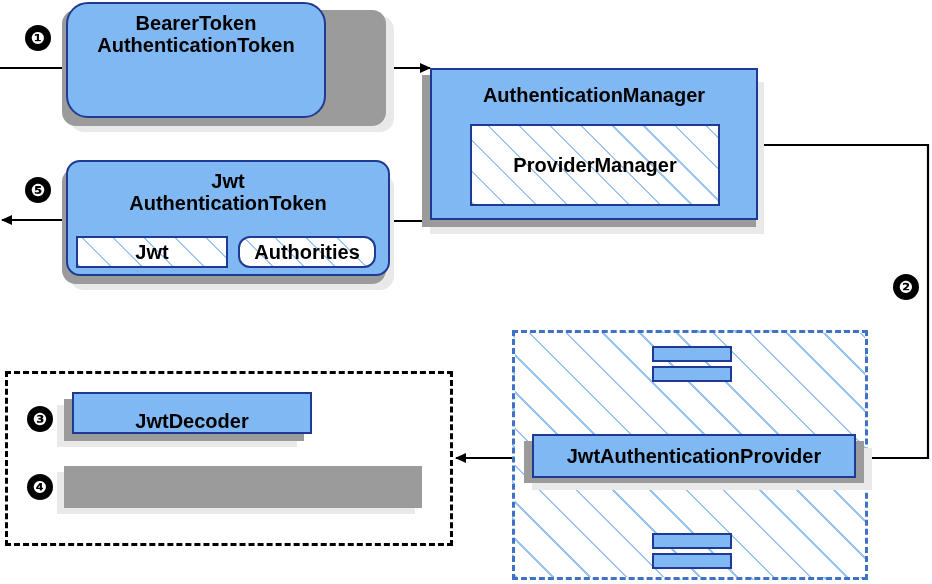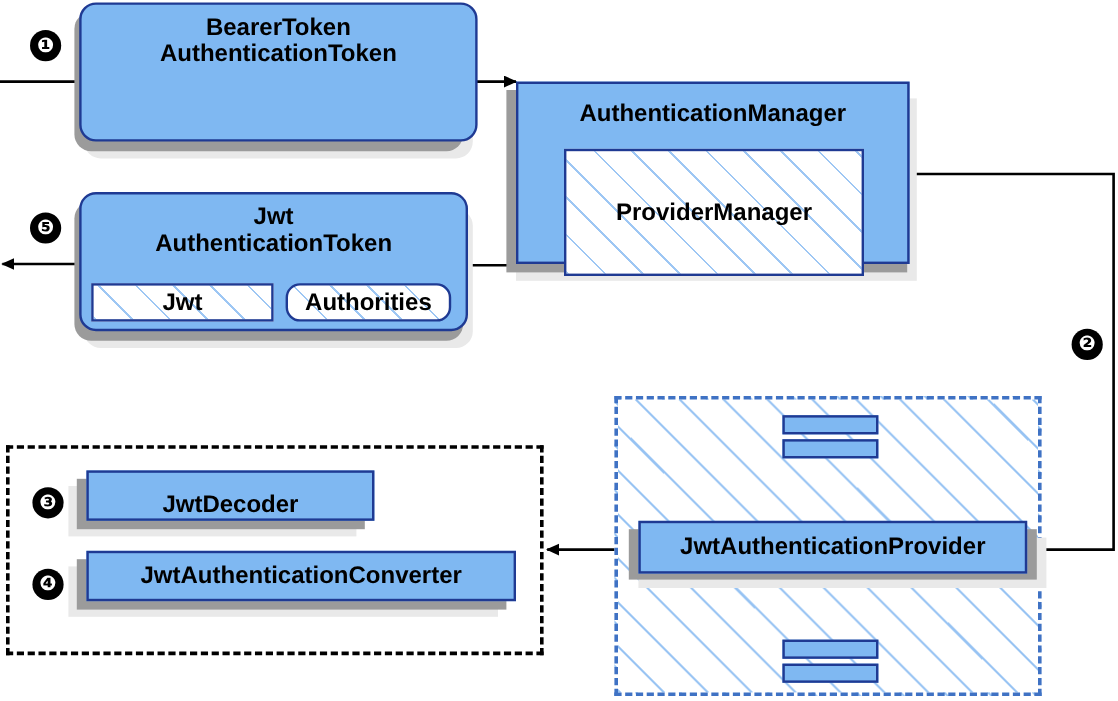--- a/index.html
+++ b/index.html
@@ -186,25 +186,25 @@
   <div class="shadow-dark" style="left:524px; top:441px; width:340px; height:42px;"></div>
   <div class="node" style="left:532px; top:434px; width:324px; height:44px; justify-content:center;">
     <div class="node-title" style="font-size:20px;">JwtAuthenticationProvider</div>
   </div>
 
   <div class="shadow-light" style="left:430px; top:82px; width:334px; height:152px;"></div>
   <div class="shadow-dark" style="left:422px; top:75px; width:334px; height:152px;"></div>
   <div class="node" style="left:430px; top:68px; width:328px; height:152px; padding-top:14px;">
     <div class="node-title" style="font-size:20px;">AuthenticationManager</div>
   </div>
-  <div class="slot" style="left:470px; top:124px; width:250px; height:106px; font-size:20px;">ProviderManager</div>
+  <div class="slot" style="left:470px; top:124px; width:250px; height:82px; font-size:20px;">ProviderManager</div>
 
   <div class="shadow-light sh-rounded" style="left:70px; top:16px; width:324px; height:116px;"></div>
   <div class="shadow-dark sh-rounded" style="left:62px; top:10px; width:324px; height:116px;"></div>
-  <div class="node rounded" style="left:66px; top:2px; width:332px; height:116px; padding-top:8px;">
+  <div class="node rounded" style="left:66px; top:2px; width:260px; height:116px; padding-top:8px;border-radius:22px;">
     <div class="node-title" style="font-size:20px;">BearerToken
 AuthenticationToken</div>
   </div>
 
   <div class="shadow-light sh-rounded" style="left:70px; top:174px; width:324px; height:116px;"></div>
   <div class="shadow-dark sh-rounded" style="left:62px; top:168px; width:324px; height:116px;"></div>
   <div class="node rounded" style="left:66px; top:160px; width:324px; height:116px; padding-top:8px;">
     <div class="node-title" style="font-size:20px;">Jwt
 AuthenticationToken</div>
   </div>
@@ -214,23 +214,20 @@
   <div class="dashed-black" style="left:5px; top:371px; width:448px; height:175px;"></div>
 
   <div class="shadow-light" style="left:57px; top:405px; width:240px; height:42px;"></div>
   <div class="shadow-dark" style="left:64px; top:399px; width:240px; height:42px;"></div>
   <div class="node" style="left:72px; top:392px; width:240px; height:42px; justify-content:flex-end;">
     <div class="node-title" style="font-size:20px;">JwtDecoder</div>
   </div>
 
   <div class="shadow-light" style="left:57px; top:472px; width:358px; height:42px;"></div>
   <div class="shadow-dark" style="left:64px; top:466px; width:358px; height:42px;"></div>
-  <div class="node" style="left:72px; top:459px; width:358px; height:42px; justify-content:center;">
-    <div class="node-title" style="font-size:20px;">JwtAuthenticationConverter</div>
-  </div>
 
   <div class="badge" style="left:25px; top:25px;">❶</div>
   <div class="badge" style="left:25px; top:177px;">❺</div>
   <div class="badge" style="left:893px; top:274px;">❷</div>
   <div class="badge" style="left:27px; top:406px;">❸</div>
   <div class="badge" style="left:27px; top:474px;">❹</div>
 
 </div>
 
 </body></html>

